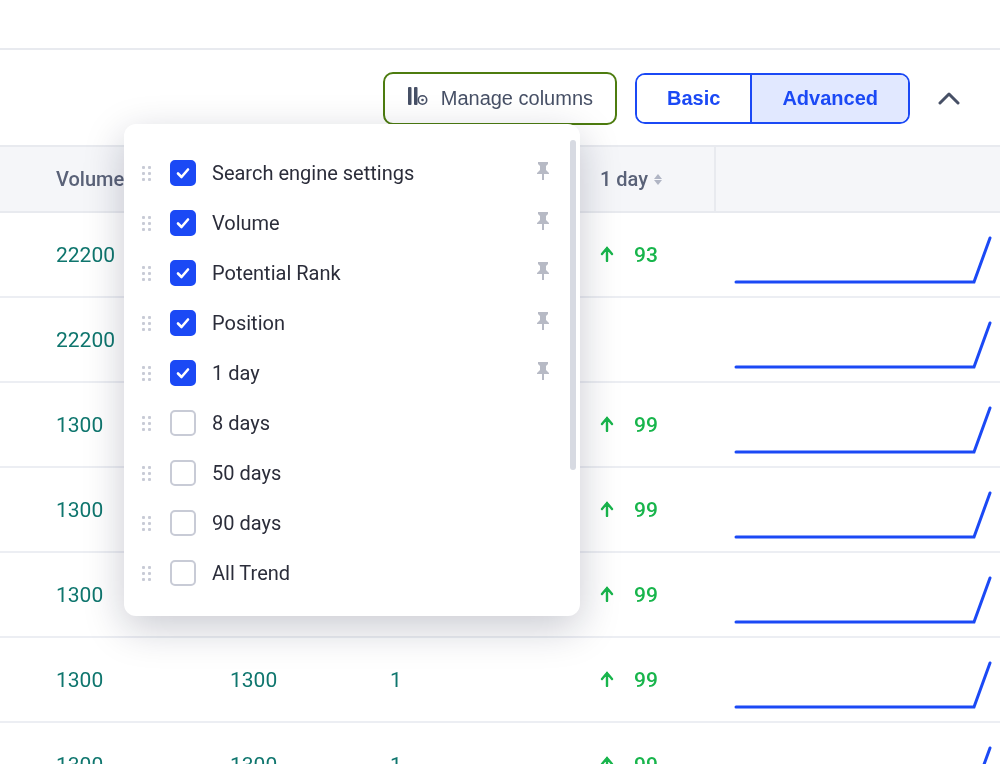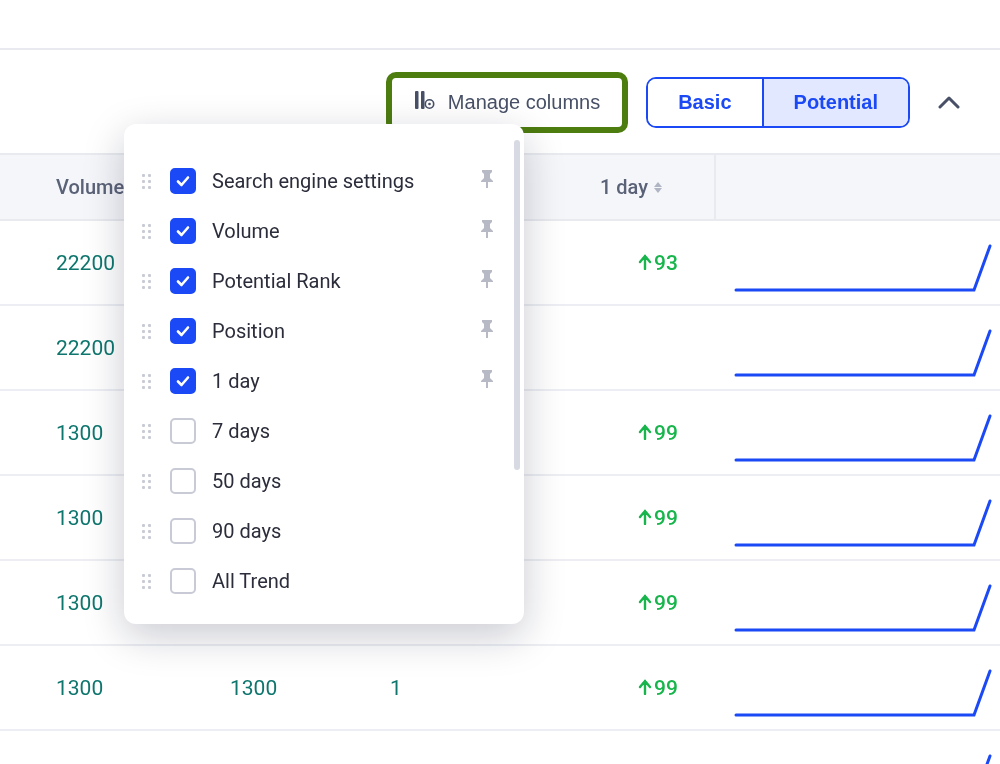--- a/index.html
+++ b/index.html
@@ -21,21 +21,21 @@
     align-items: center;
     gap: 18px;
     padding: 22px 30px 20px 30px;
     border-top: 2px solid #e8eaef;
     margin-top: 48px;
   }
   .btn {
     display: inline-flex;
     align-items: center;
     gap: 12px;
-    border: 6px solid #4d7c0f;
+    border: 2px solid #4d7c0f;
     border-radius: 10px;
     padding: 12px 22px;
     background: #fff;
     cursor: pointer;
     font-size: 20px;
     color: #475066;
     font-weight: 500;
   }
   .seg {
     display: inline-flex;
@@ -73,35 +73,35 @@
   .col-pr  { width: 160px; }
   .col-pos { width: 186px; }
   .col-1d  { width: 140px; padding-left:24px;}
   .col-trend{ flex:1; padding-left:8px;}
   .th-border-r { border-right: 2px solid #e8eaef;}
   .tr { display:flex; border-bottom:2px solid #eceef3; height:85px; align-items:center;}
   .td { font-size:21px; color:#0f766e;}
   .td.col-vol{ padding-left:56px;}
   .td.col-pr{}
   .td.col-pos{}
-  .td.col-1d{ color:#18b54c; font-weight:500; display:flex; align-items:center; gap:2px; padding-left:24px;justify-content:center;}
+  .td.col-1d{ color:#18b54c; font-weight:500; display:flex; align-items:center; gap:20px; padding-left:24px;}
   .td.col-trend{ flex:1; position:relative; height:100%;}
   .spark { position:absolute; bottom:4px; right:6px; width:260px; height:60px;}
   .spark path{ stroke:#1b49f5; stroke-width:3; fill:none; stroke-linecap:round;}
 
   
   .dropdown {
     position: absolute;
     left: 124px;
     top: 124px;
-    width: 400px;
+    width: 456px;
     background: #fff;
     border-radius: 12px;
     box-shadow: 0 12px 40px rgba(15,20,50,0.22);
-    padding: 32px 0 18px 0;
+    padding: 24px 0 18px 0;
     z-index: 50;
   }
   .dd-item {
     display:flex;
     align-items:center;
     gap: 16px;
     padding: 12px 28px 12px 18px;
     cursor: pointer;
   }
   .drag {
@@ -141,21 +141,21 @@
       </svg>
     </span>
     <span>Manage columns</span>
   </button>
 
   <div class="seg">
     <button class="seg-btn">
       <span>Basic</span>
     </button>
     <button class="seg-btn sel">
-      <span>Potential</span>
+      <span>Advanced</span>
     </button>
   </div>
 
   <div class="chev-btn">
     <svg width="22" height="14" viewBox="0 0 22 14">
       <path d="M2 11 L11 2 L20 11" stroke="#475066" stroke-width="3" fill="none" stroke-linecap="round" stroke-linejoin="round"></path>
     </svg>
   </div>
 </div>
 
@@ -390,21 +390,21 @@
       <div class="dd-item">
         <div class="drag">
           <span></span>
           <span></span>
           <span></span>
           <span></span>
           <span></span>
           <span></span>
         </div>
         <div class="check"></div>
-        <div class="dd-label">7 days</div>
+        <div class="dd-label">8 days</div>
       </div>
       <div class="dd-item">
         <div class="drag">
           <span></span>
           <span></span>
           <span></span>
           <span></span>
           <span></span>
           <span></span>
         </div>

